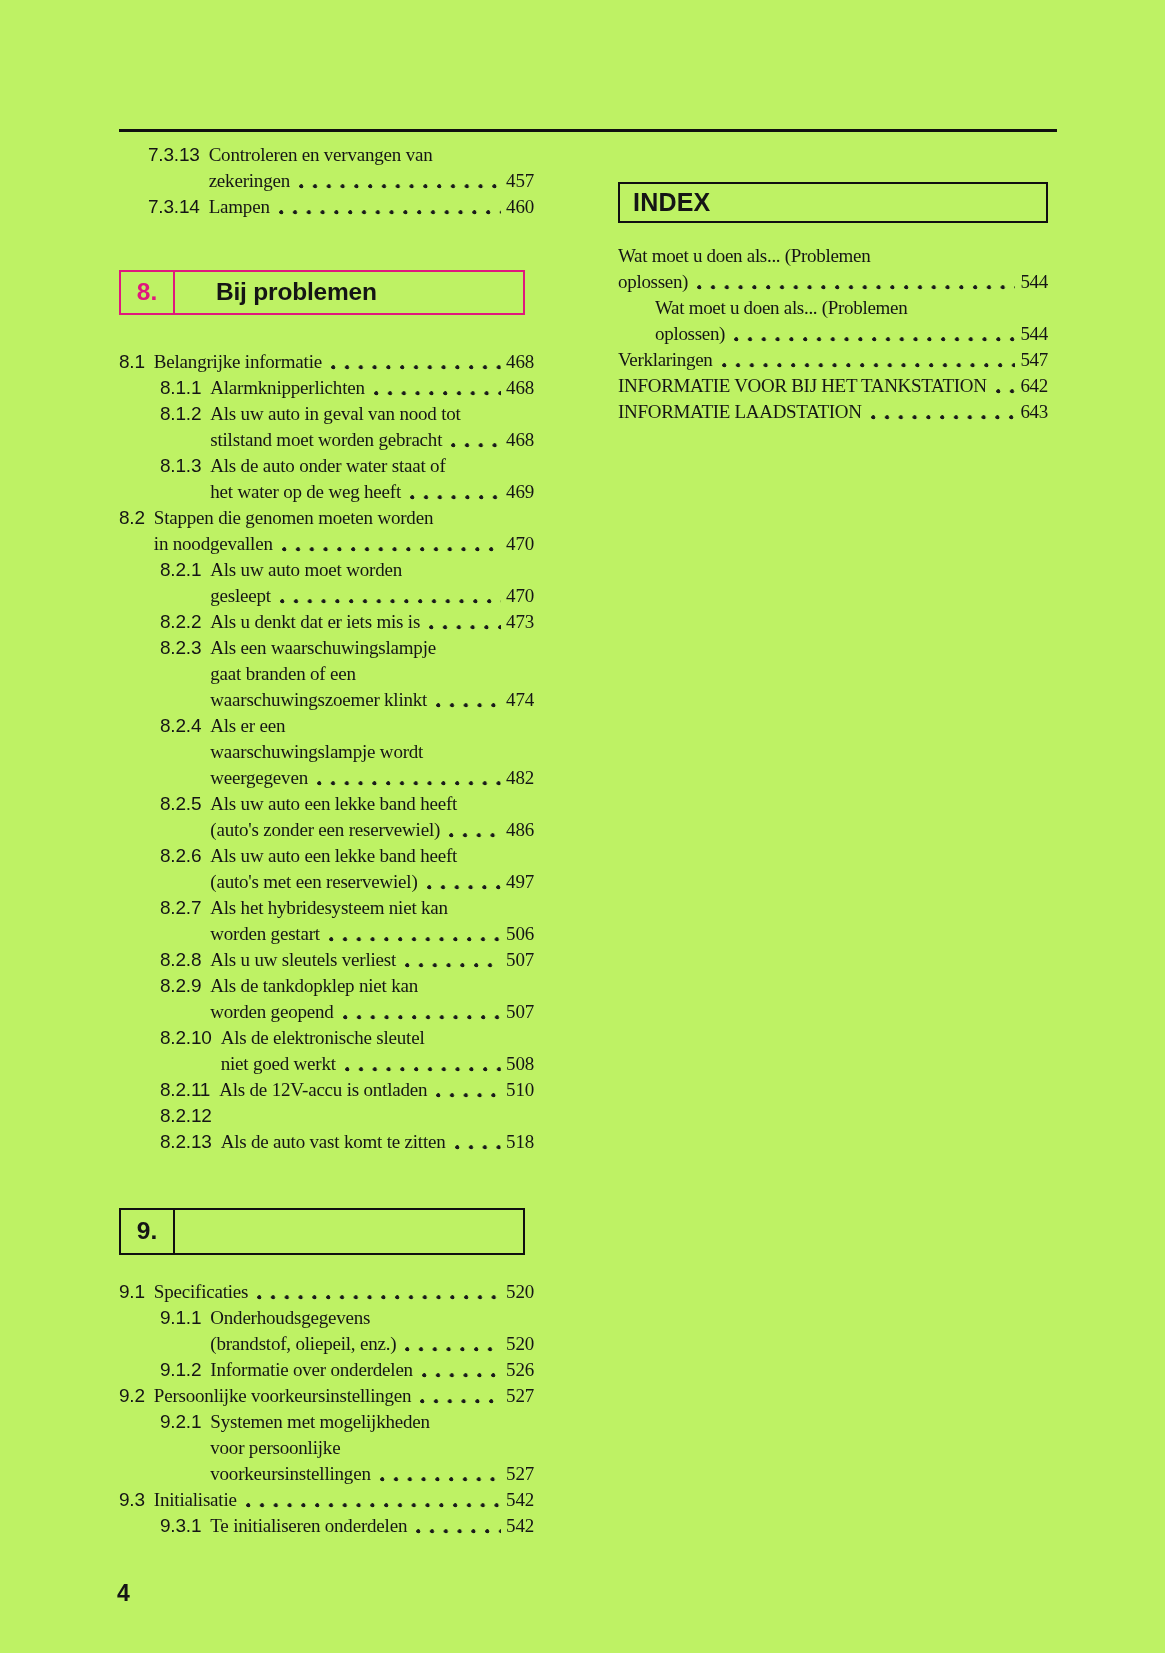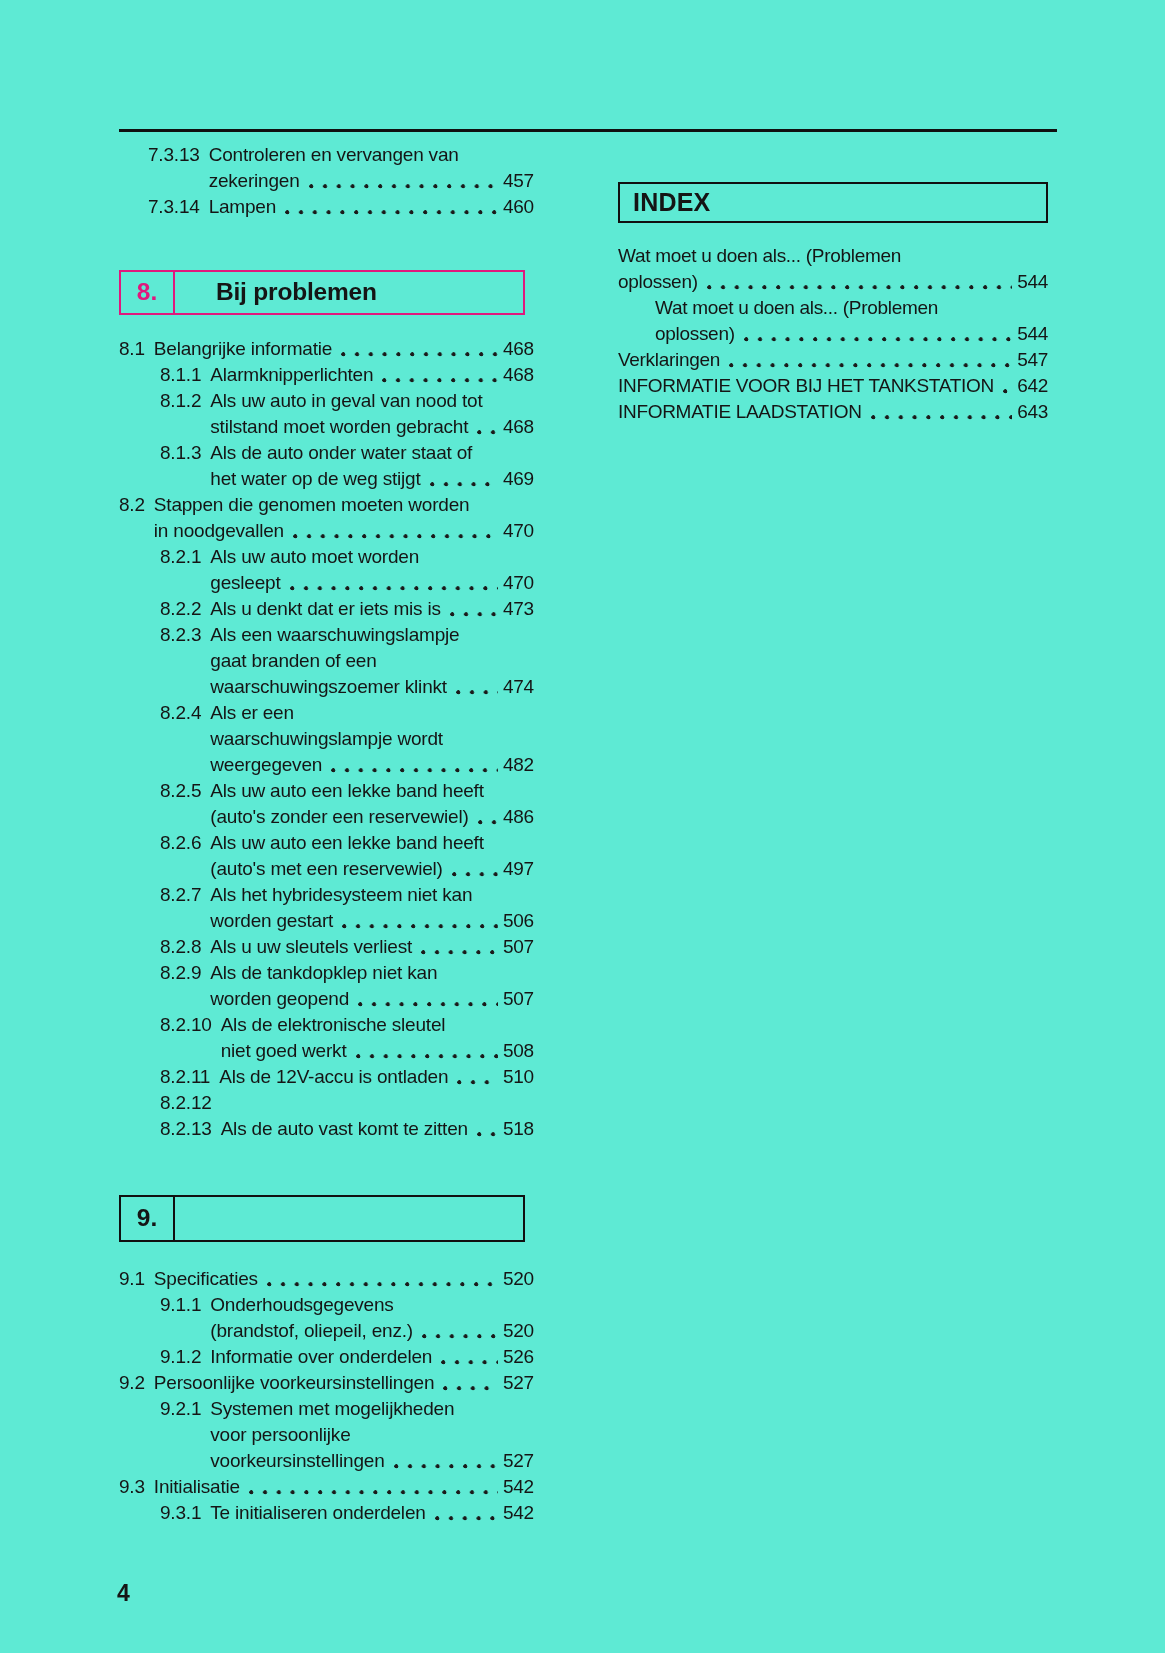--- a/index.html
+++ b/index.html
@@ -1,35 +1,35 @@
 <!DOCTYPE html>
 <html><head>
 <meta charset="utf-8">
 <style>
   :root{ --pink:#e0187d; --ink:#151515; }
   html,body{margin:0;padding:0;background:#ffffff;}
-  .page{position:relative;width:1165px;height:1653px;background:#5eead4;
+  .page{position:relative;width:1165px;height:1653px;background:#bef264;
         font-family:"Liberation Sans",sans-serif;color:var(--ink);overflow:hidden;}
   .top-rule{position:absolute;left:119px;top:129px;width:938px;height:3px;background:#101010;}
 
   .col-left{position:absolute;left:119px;top:142px;width:415px;}
   .col-right{position:absolute;left:618px;top:182px;width:430px;}
 
   .toc-list{font-size:19px;line-height:26px;letter-spacing:-0.2px;}
   .toc-list.intro{margin-left:29px;}
-  .toc-list.s8{margin-top:21px;}
+  .toc-list.s8{margin-top:34px;}
   .toc-list.s9{margin-top:24px;}
   .toc-list.idx{margin-top:20px;letter-spacing:-0.3px;text-align:center;}
 
   .toc-entry{display:grid;grid-template-columns:max-content 1fr;column-gap:9px;}
   .toc-entry.lvl2{margin-left:41px;}
   .toc-entry.nonum{display:block;}
   .toc-entry.ind1{margin-left:37px;}
   .num{white-space:nowrap;}
-  .lines{min-width:0;}
+  .lines{min-width:0;font-family:Liberation Serif, serif;}
   .line{display:flex;align-items:baseline;min-height:26px;white-space:nowrap;}
   .txt{flex:0 0 auto;}
   .leader{flex:1 1 auto;min-width:8px;height:5px;align-self:flex-end;margin:0 5px 5px 9px;
           background-image:radial-gradient(circle at 2.3px 2.3px,#1a1a1a 1.8px,transparent 2.3px);
           background-size:13.8px 5px;background-repeat:repeat-x;background-position:left bottom;}
   .pg{flex:0 0 auto;}
 
   .section-header{box-sizing:border-box;display:flex;width:406px;height:45px;
                   border:2px solid #101010;margin-top:50px;align-items:stretch;}
   .section-header.s9h{margin-top:53px;height:47px;}
@@ -117,21 +117,21 @@
             </div>
           </div>
         </div>
         <div class="toc-entry lvl2">
           <span class="num">8.1.3</span>
           <div class="lines">
             <div class="line">
               <span class="txt">Als de auto onder water staat of</span>
             </div>
             <div class="line">
-              <span class="txt">het water op de weg stijgt</span>
+              <span class="txt">het water op de weg heeft</span>
               <span class="leader"></span>
               <span class="pg">469</span>
             </div>
           </div>
         </div>
         <div class="toc-entry lvl1">
           <span class="num">8.2</span>
           <div class="lines">
             <div class="line">
               <span class="txt">Stappen die genomen moeten worden</span>

